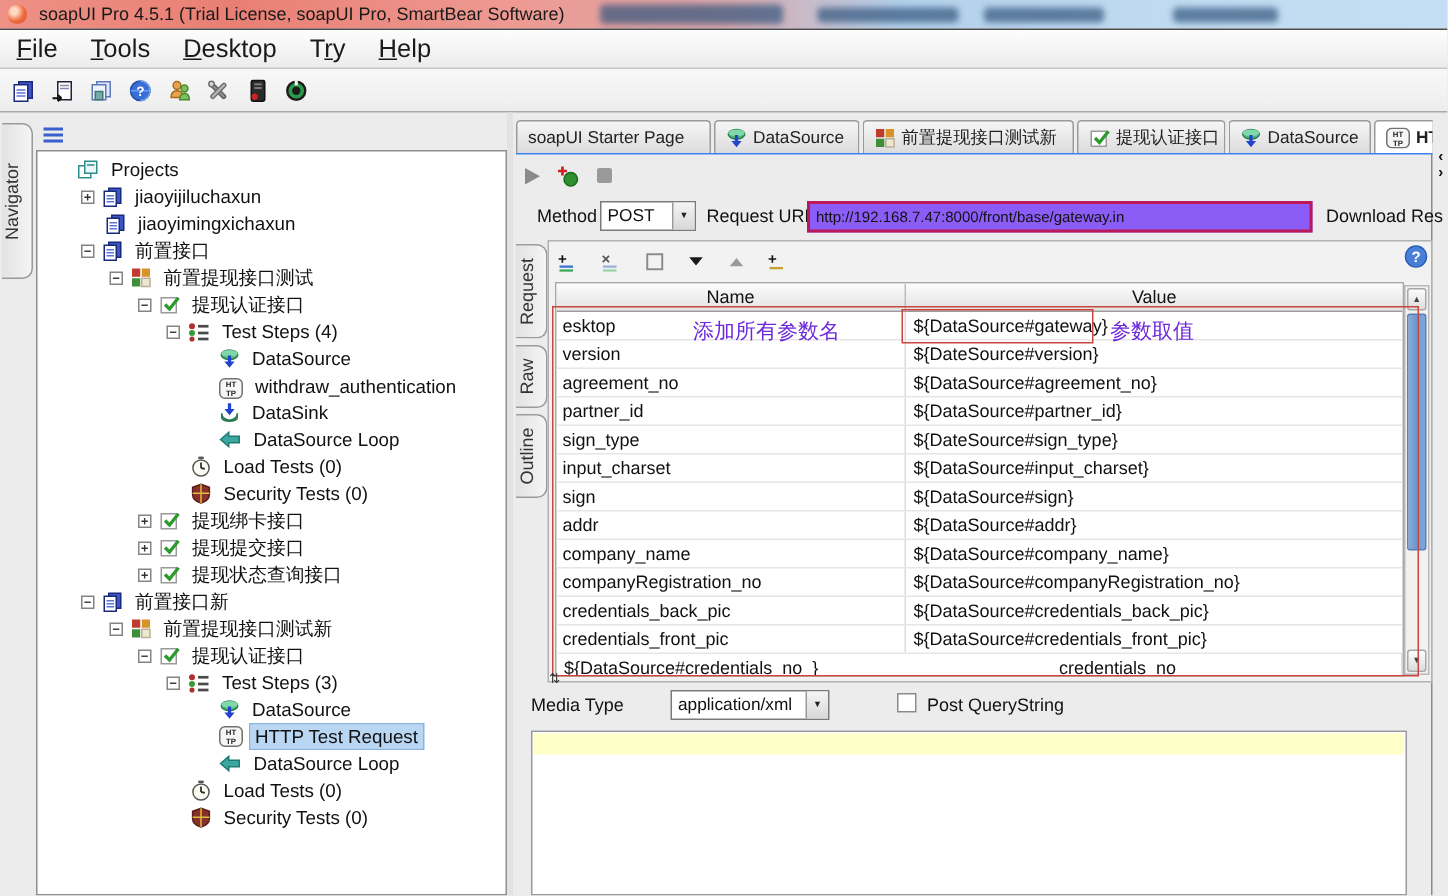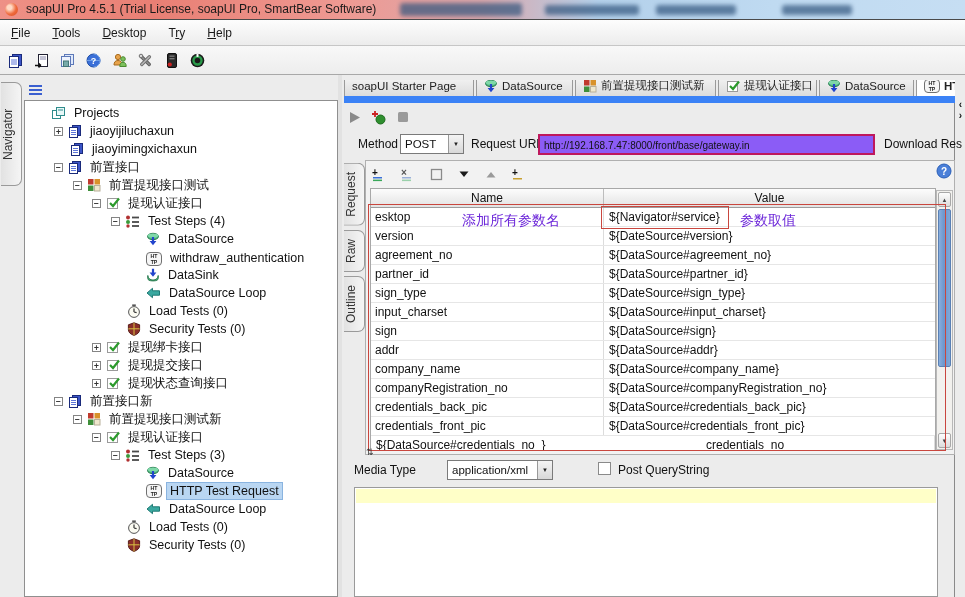--- a/index.html
+++ b/index.html
@@ -12,21 +12,21 @@
     background:linear-gradient(90deg,#ee9186 0%,#e97f74 16%,#ee9a93 36%,#dba7ab 50%,#b3d0ea 62%,#bfdaf1 80%,#c6def3 100%);
     border-bottom:1px solid #4a4a4a; }
   .app-logo { left:5px; top:3px; width:13px; height:13px; border-radius:50%;
     background:radial-gradient(circle at 35% 35%, #ffd9c4 18%, #ee6a3c 55%, #d94e22 100%); }
   .title-text { left:26px; top:2px; font-size:12px; color:#1a1a1a; white-space:nowrap; }
   .blob { position:absolute; background:#33567e; filter:blur(2px); opacity:.7; border-radius:3px; }
 
   
   .menubar { left:0; top:20px; width:965px; height:26px; display:flex; align-items:center;
     background:linear-gradient(#fdfdfd,#ececec); border-bottom:1px solid #c6c6c6; }
-  .menu-item { padding:3px 11px; font-size:12px; color:#1a1a1a; cursor:default; }
+  .menu-item { padding:3px 11px; font-size:17px; color:#1a1a1a; cursor:default; }
   .menu-item u { text-decoration:underline; }
   .toolbar { left:0; top:46px; width:965px; height:29px; display:flex; align-items:center; gap:3px;
     padding-left:4px; background:linear-gradient(#f8f8f8,#ededed); border-bottom:1px solid #a8a8a8; }
   .tbtn { width:23px; height:23px; display:flex; align-items:center; justify-content:center; }
   .ic svg { display:block; }
 
   
   .vtab { border:1px solid #9a9a9a; border-right:none; border-radius:7px 0 0 7px;
     background:linear-gradient(90deg,#f5f5f5,#e2e2e2); color:#333;
     writing-mode:vertical-rl; transform:rotate(180deg); text-align:center; font-size:12px; }
@@ -42,21 +42,21 @@
   .tlabel { padding:1px 3px; }
   .tlabel.sel { background:#b9d6f2; outline:1px solid #8ab4e0; }
 
   
   .splitter { left:338px; top:75px; width:4px; height:522px; background:#e2e2e2; }
   .right-border { left:954px; top:80px; width:1px; height:517px; background:#8a8a8a; }
   .tab-scroll { left:956px; top:99px; width:9px; height:26px; font-size:10px; line-height:11px;
     color:#111; font-weight:bold; text-align:center; }
 
   .tabbar { left:344px; top:80px; width:611px; height:23px; display:flex; align-items:flex-end;
-    gap:2px; overflow:hidden; border-bottom:7px solid #3b82f6; }
+    gap:2px; overflow:hidden; border-bottom:1px solid #3b82f6; }
   .tab { height:22px; display:flex; align-items:center; gap:4px; padding:0 7px; flex:none;
     background:linear-gradient(#f6f6f6,#dcdcdc); border:1px solid #9a9a9a; border-bottom:none;
     border-radius:3px 3px 0 0; font-size:11.5px; color:#222; white-space:nowrap; overflow:hidden; }
   .tab.active { background:#fff; font-weight:bold; }
 
   .run-toolbar { left:347px; top:107px; width:300px; height:20px; display:flex; gap:9px; align-items:center; }
 
   .method-row { left:344px; top:132px; width:621px; height:26px; font-size:12px; color:#111; }
   .lbl { position:absolute; top:5px; }
   .combo { position:absolute; background:#fff; border:1px solid #7a7a7a; height:20px;
@@ -624,21 +624,21 @@
     </svg>
 </span>
 
 <div class="abs ptable">
     <div class="thead">
       <div class="th col-name">Name</div>
       <div class="th col-value">Value</div>
     </div>
     <div class="trow">
       <div class="td col-name">esktop</div>
-      <div class="td col-value">${Navigator#service}</div>
+      <div class="td col-value">${DataSource#gateway}</div>
     </div>
     <div class="trow">
       <div class="td col-name">version</div>
       <div class="td col-value">${DateSource#version}</div>
     </div>
     <div class="trow">
       <div class="td col-name">agreement_no</div>
       <div class="td col-value">${DataSource#agreement_no}</div>
     </div>
     <div class="trow">

